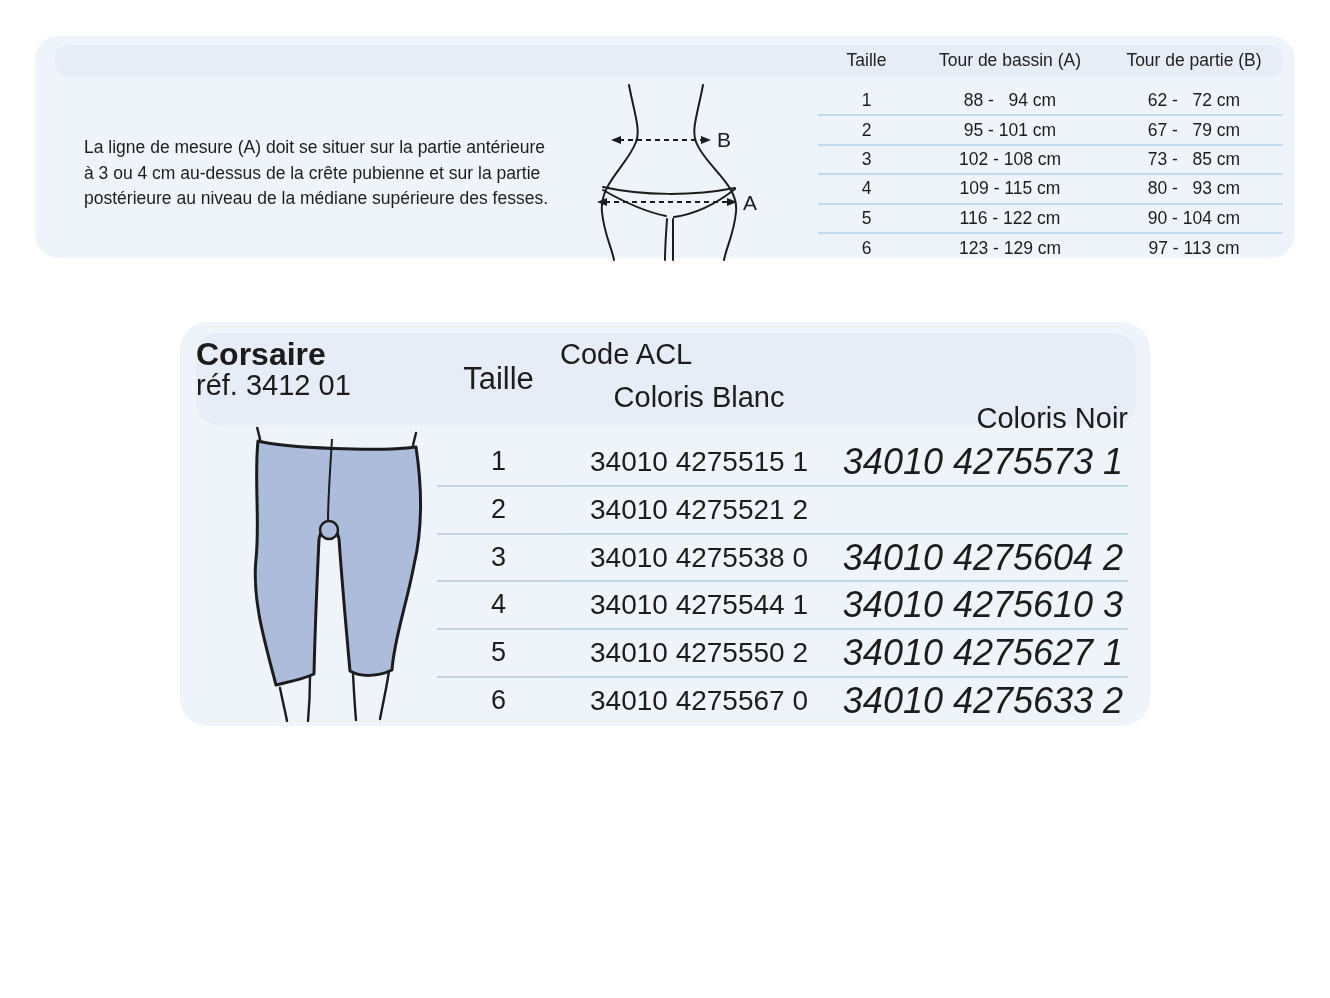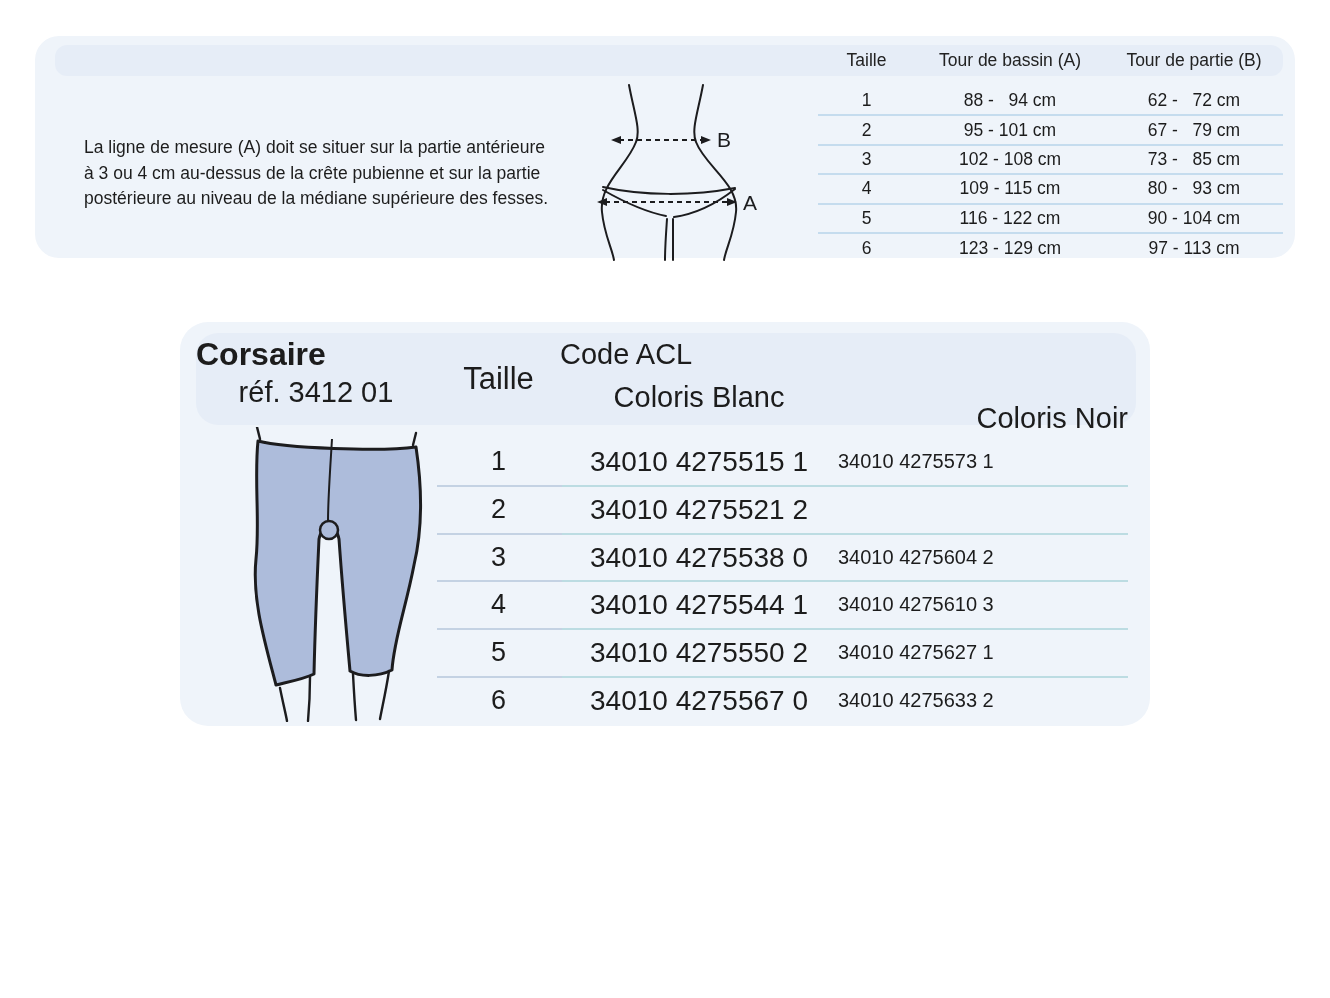--- a/index.html
+++ b/index.html
@@ -23,36 +23,36 @@
                display:flex; align-items:center; font-size:17.5px; color:#222; }
   .st-rows { position:absolute; left:818px; top:87px; width:465px; }
   .st-row { display:flex; height:29.4px; align-items:center; font-size:17.5px; }
   .st-row:not(:last-child) { border-bottom:2px solid #c5dcee; }
   .st-c1 { width:97px;  text-align:center; }
   .st-c2 { width:190px; text-align:center; white-space:pre; }
   .st-c3 { width:178px; text-align:center; white-space:pre; }
 
   
   .product-name { position:absolute; left:196px; top:336px; width:240px; text-align:left; font-size:32px;font-weight:bold; }
-  .product-ref  { position:absolute; left:196px; top:369px; width:240px; text-align:center; font-size:29px;margin-top:7px; }
+  .product-ref  { position:absolute; left:196px; top:369px; width:240px; text-align:left; font-size:29px; }
   .pt-h-taille  { position:absolute; left:437px; top:333px; width:123px; height:92px;
                   display:flex; align-items:center; justify-content:center; font-size:31px; }
   .pt-h-acl     { position:absolute; left:560px; top:338px; width:568px; text-align:left; font-size:29px; }
   .pt-h-blanc   { position:absolute; left:560px; top:381px; width:278px; text-align:center; font-size:29px; }
   .pt-h-noir    { position:absolute; left:838px; top:381px; width:290px; text-align:right; font-size:29px;margin-top:21px; }
 
   
   .pt-rows { position:absolute; left:437px; top:439px; width:691px; }
   .pt-row { display:flex; height:47.8px; line-height:45.8px; }
   .pt-row:not(:last-child) { border-bottom:2px solid #bcdce2; }
   .pt-c1 { width:123px; text-align:center; font-size:27px; position:relative; }
   .pt-row:not(:last-child) .pt-c1::after {
       content:""; position:absolute; left:0; bottom:-2px; width:125px; height:2px; background:#c4d2e3; }
   .pt-c2 { width:278px; text-align:center; font-size:28px; }
-  .pt-c3 { width:290px; text-align:left; font-size:20px; }
+  .pt-c3 { width:290px; text-align:center; font-size:36px;font-style:italic; }
 
   .fig { position:absolute; }
   .fig-torso { left:593px; top:84px; }
   .fig-garment { left:240px; top:427px; }
 </style>
 </head>
 <body>
 
 <div class="page">
 

